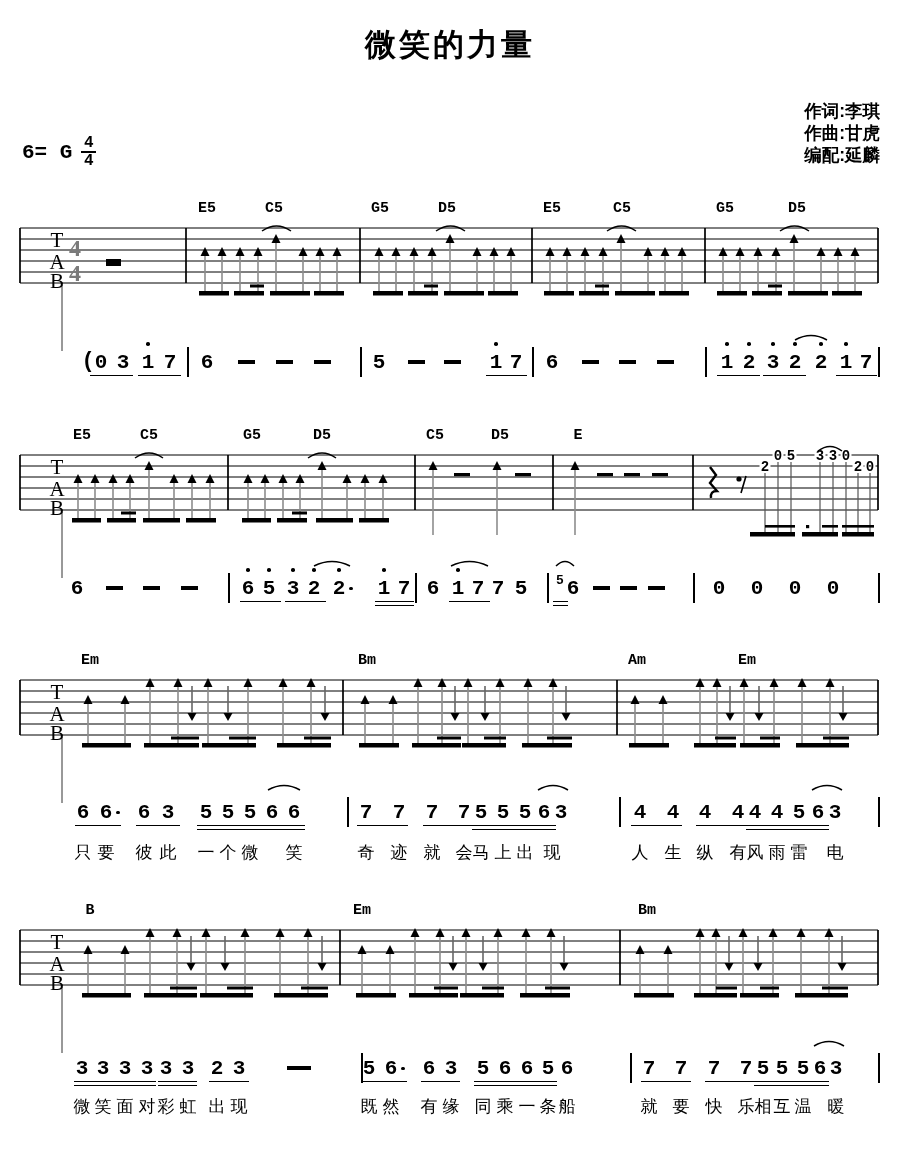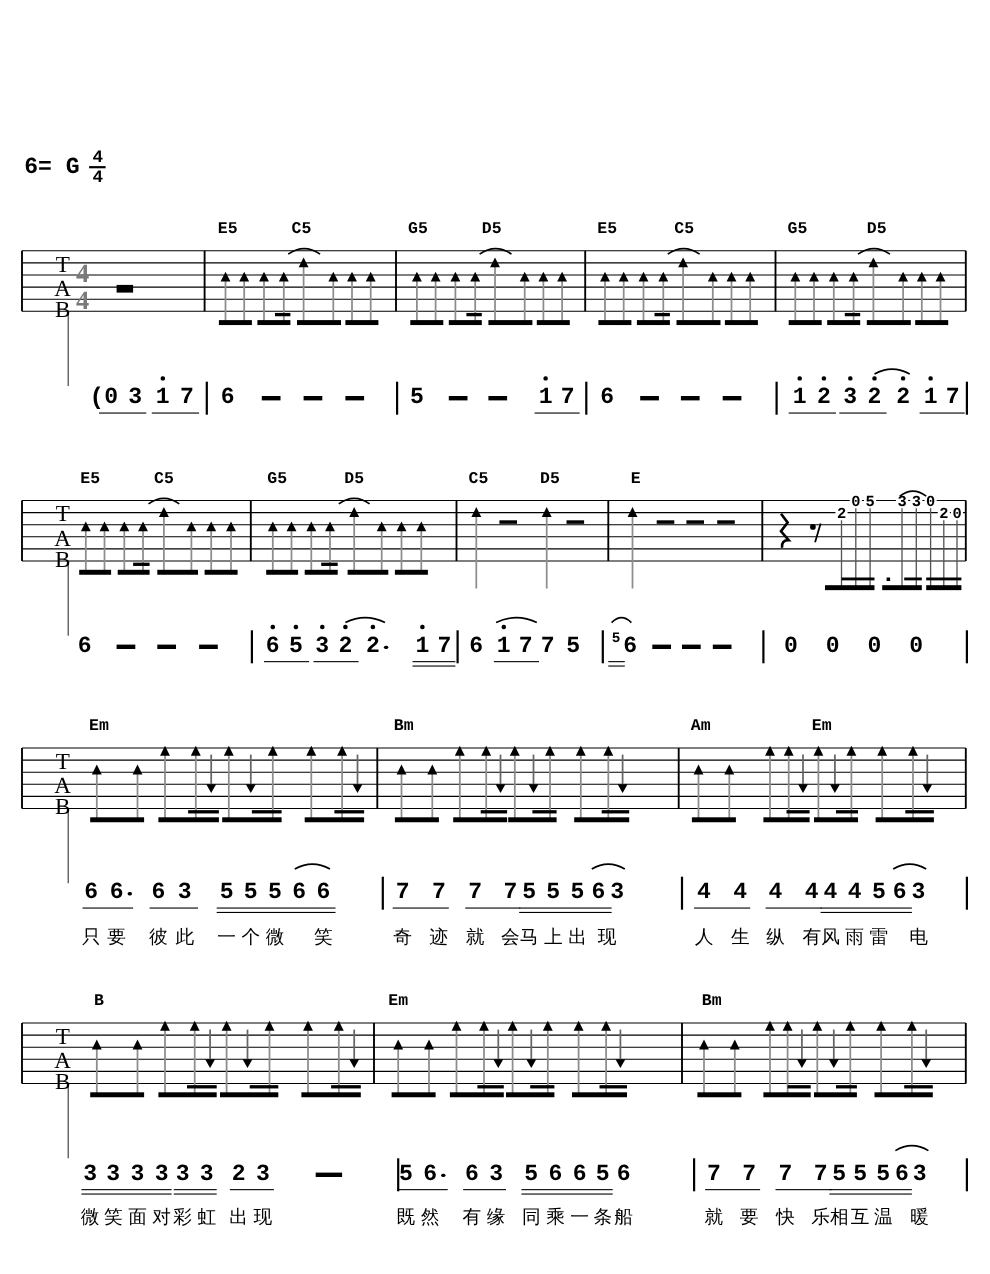--- a/index.html
+++ b/index.html
@@ -27,20 +27,26 @@
   .mdash{position:absolute;height:3.2px;background:#000;}
   .mbar{position:absolute;width:1.6px;height:30px;background:#000;}
   .mdot{position:absolute;width:3.5px;height:3.5px;border-radius:50%;background:#000;}
   .uline{position:absolute;height:1.6px;background:#000;}
   .lyric{position:absolute;transform:translate(-50%,-50%);font-size:17px;white-space:nowrap;}
 </style>
 </head>
 <body>
 
 <div class="page">
+  <div class="title">微笑的力量</div>
+  <div class="credits">
+    <div>作词:李琪</div>
+    <div>作曲:甘虎</div>
+    <div>编配:延麟</div>
+  </div>
   <div class="keysig">
     <span>6= G</span>
     <span class="frac">
       <span>4</span>
       <span class="fbar"></span>
       <span>4</span>
     </span>
   </div>
   <div id="music">
       <svg width="900" height="1158">

